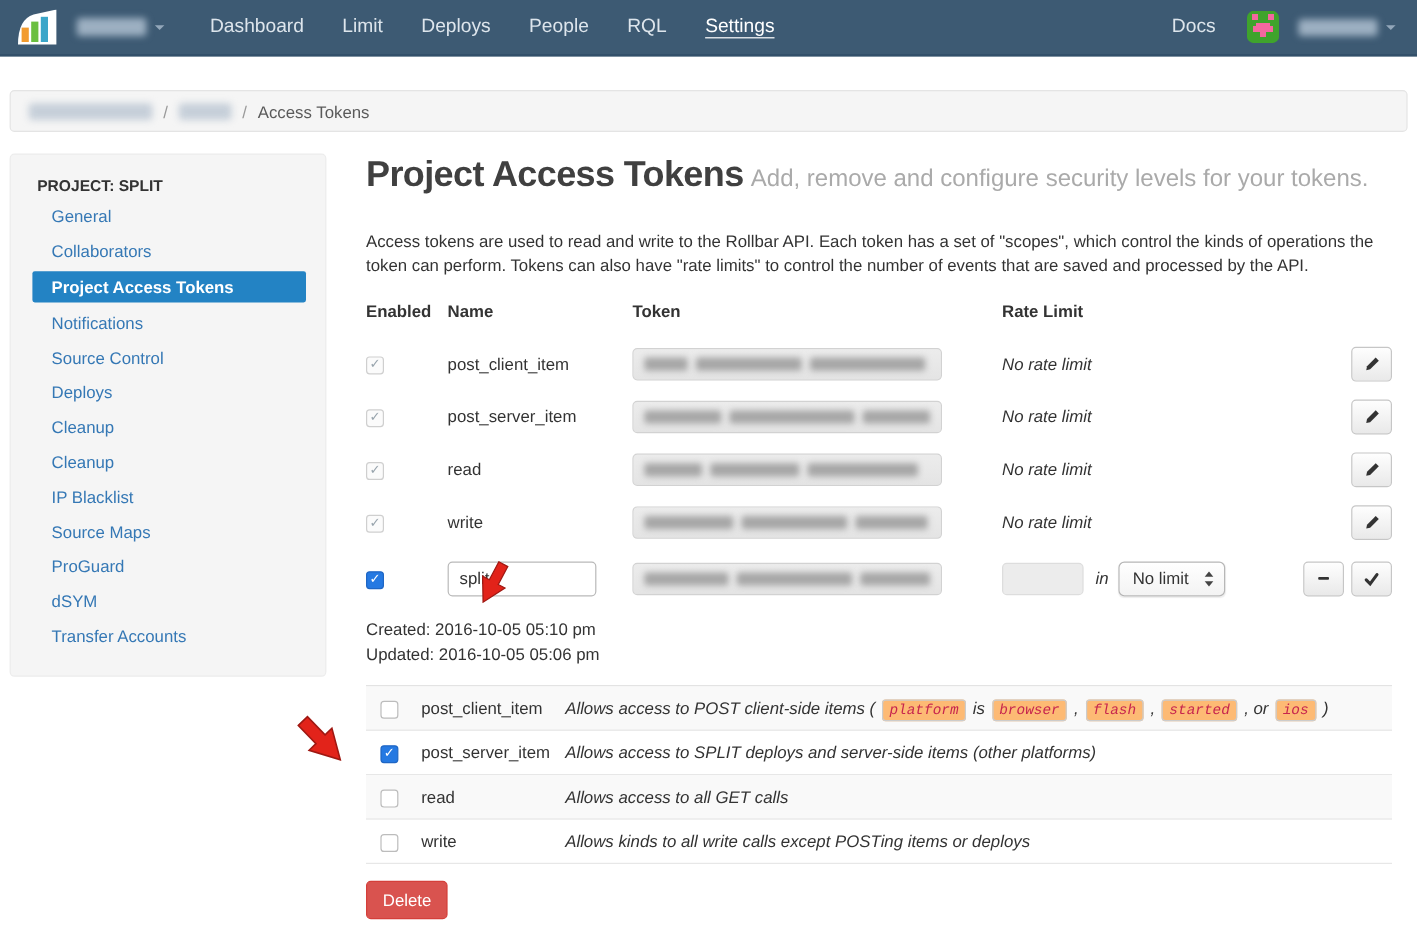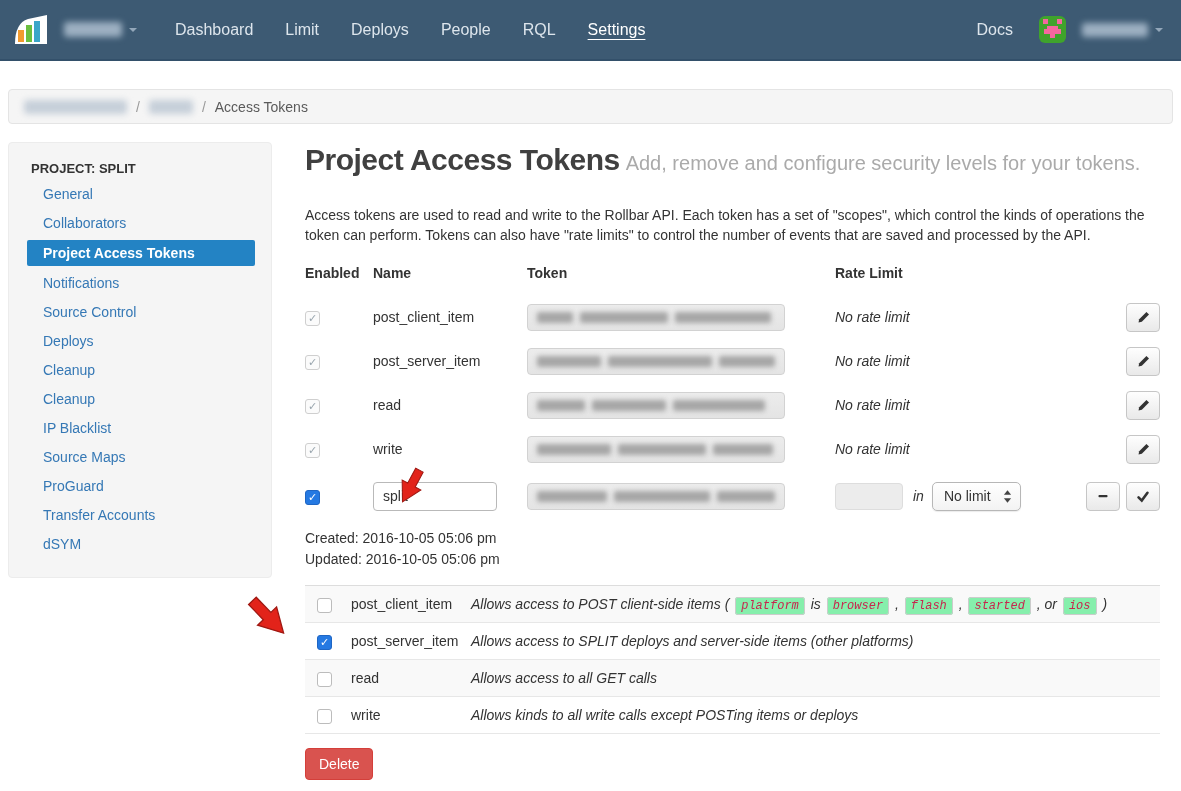--- a/index.html
+++ b/index.html
@@ -3,21 +3,21 @@
 <meta charset="utf-8">
 <style>
   * { box-sizing: border-box; margin: 0; padding: 0; }
   html,body { background:#fff; }
   body {
     width:1181px; height:791px; position:relative; overflow:hidden;
     font-family:"Liberation Sans","DejaVu Sans",sans-serif; font-size:14px; color:#333;
   }
 
   
-  .navbar { height:61px; background:#3d5a73; border-bottom:2px solid #33506a;
+  .navbar { height:47px; background:#3d5a73; border-bottom:2px solid #33506a;
     display:flex; align-items:center; color:#dde5ec;text-align:right; }
   .brand { margin:0 16px 0 14px; display:flex; align-items:center; }
   .proj-sel { display:flex; align-items:center; gap:7px; margin-right:22px; cursor:pointer; }
   .blur { display:inline-block; border-radius:3px; filter:blur(3px); }
   .b-nav { background:#9db0c2; height:15px; }
   .caret { width:0; height:0; border-left:4px solid transparent; border-right:4px solid transparent;
     border-top:4px solid #93a7ba; }
   .nav-links { display:flex; align-items:center; }
   .nav-link { color:#dde5ec; font-size:16px; padding:0 16px; cursor:pointer; text-decoration:none; }
   .nav-link.active { color:#fff; text-decoration:underline; text-underline-offset:4px; }
@@ -95,21 +95,21 @@
   .meta-block { margin-top:8px; }
 
   
   .scopes { margin-top:16px; border-top:1px solid #ddd; }
   .scope-row { display:grid; grid-template-columns:46px 120px 1fr; align-items:center;
     min-height:37px; border-bottom:1px solid #e7e7e7; padding:2px 0; }
   .scope-row:nth-child(odd) { background:#f9f9f9; }
   .scope-cb-cell { padding-left:12px; }
   .scope-desc { font-style:italic; color:#333; }
   .code { font-family:"Liberation Mono","DejaVu Sans Mono",monospace; font-style:italic;
-    font-size:12px; color:#c7254e; background:#86efac; border:1px solid #ccc; border-radius:3px;
+    font-size:12px; color:#c7254e; background:#fdba74; border:1px solid #ccc; border-radius:3px;
     padding:1px 5px; margin:0 2px; }
 
   .delete-btn { margin-top:14px; background:#d9534f; border:1px solid #d43f3a; color:#fff;
     font-size:14px; padding:7px 13px; border-radius:4px; cursor:pointer; font-family:inherit; }
 
   
   .arrow { position:absolute; pointer-events:none; }
   .arrow-1 { left:399px; top:467px; transform:rotate(28deg); }
   .arrow-2 { left:256px; top:598px; transform:rotate(-44deg) scale(1.25); }
 </style>
@@ -173,22 +173,22 @@
         <span class="side-item">Collaborators</span>
         <span class="side-item active">Project Access Tokens</span>
         <span class="side-item">Notifications</span>
         <span class="side-item">Source Control</span>
         <span class="side-item">Deploys</span>
         <span class="side-item">Cleanup</span>
         <span class="side-item">Cleanup</span>
         <span class="side-item">IP Blacklist</span>
         <span class="side-item">Source Maps</span>
         <span class="side-item">ProGuard</span>
+        <span class="side-item">dSYM</span>
         <span class="side-item">Transfer Accounts</span>
-        <span class="side-item">dSYM</span>
       </div>
   </aside>
 
   <section class="main">
     <h1 class="page-title">
       <span>Project Access Tokens</span><span class="page-subtitle">Add, remove and configure security levels for your tokens.</span>
     </h1>
 
     <p>Access tokens are used to read and write to the Rollbar API. Each token has a set of "scopes", which control the kinds of operations the token can perform. Tokens can also have "rate limits" to control the number of events that are saved and processed by the API.</p>
 
@@ -323,21 +323,21 @@
           <button class="btn">
             <svg width="14" height="13" viewBox="0 0 16 16">
               <path d="M2.5 9 L6.5 13 L13.5 3.5" stroke="#333" stroke-width="3.2" fill="none" stroke-linecap="round"></path>
             </svg>
           </button>
         </div>
       </div>
     </div>
 
     <div class="meta-block">
-      <div class="meta-line">Created: 2016-10-05 05:06 pm</div>
+      <div class="meta-line">Created: 2016-10-05 05:10 pm</div>
       <div class="meta-line">Updated: 2016-10-05 05:06 pm</div>
     </div>
 
     
     <div class="scopes" id="scope-rows">
         <div class="scope-row">
     <div class="scope-cb-cell">
       <span class="cb cb-off"></span>
     </div>
     <div>post_client_item</div>

